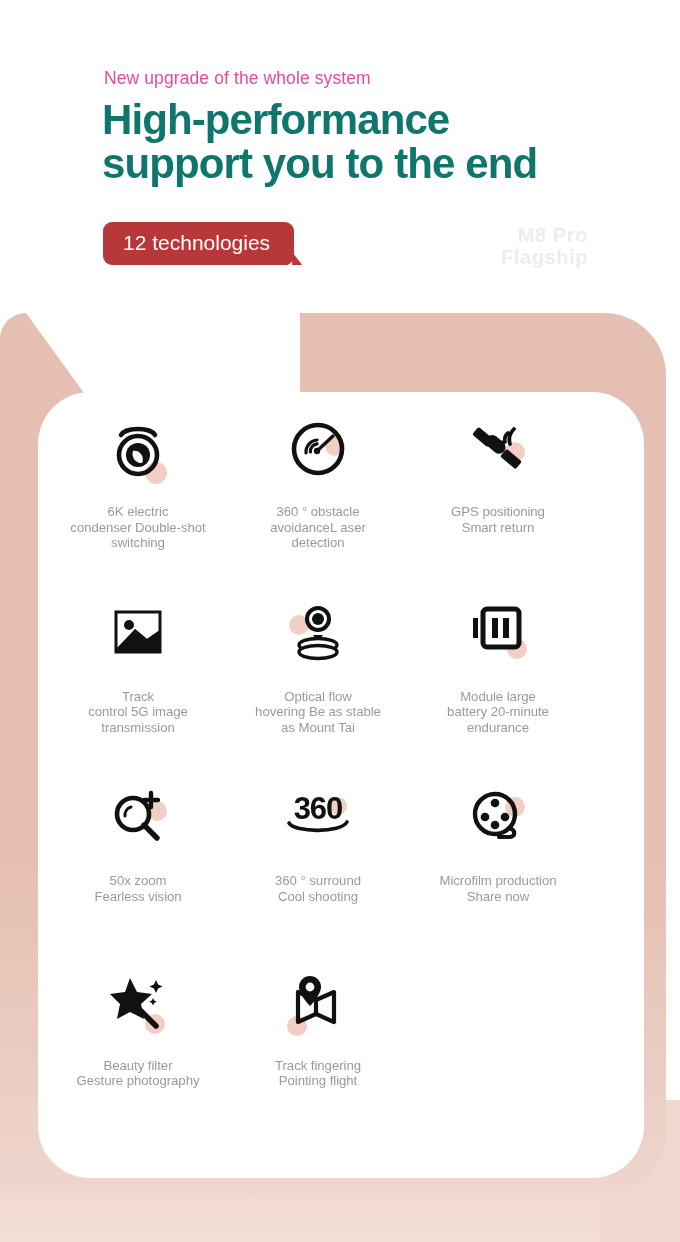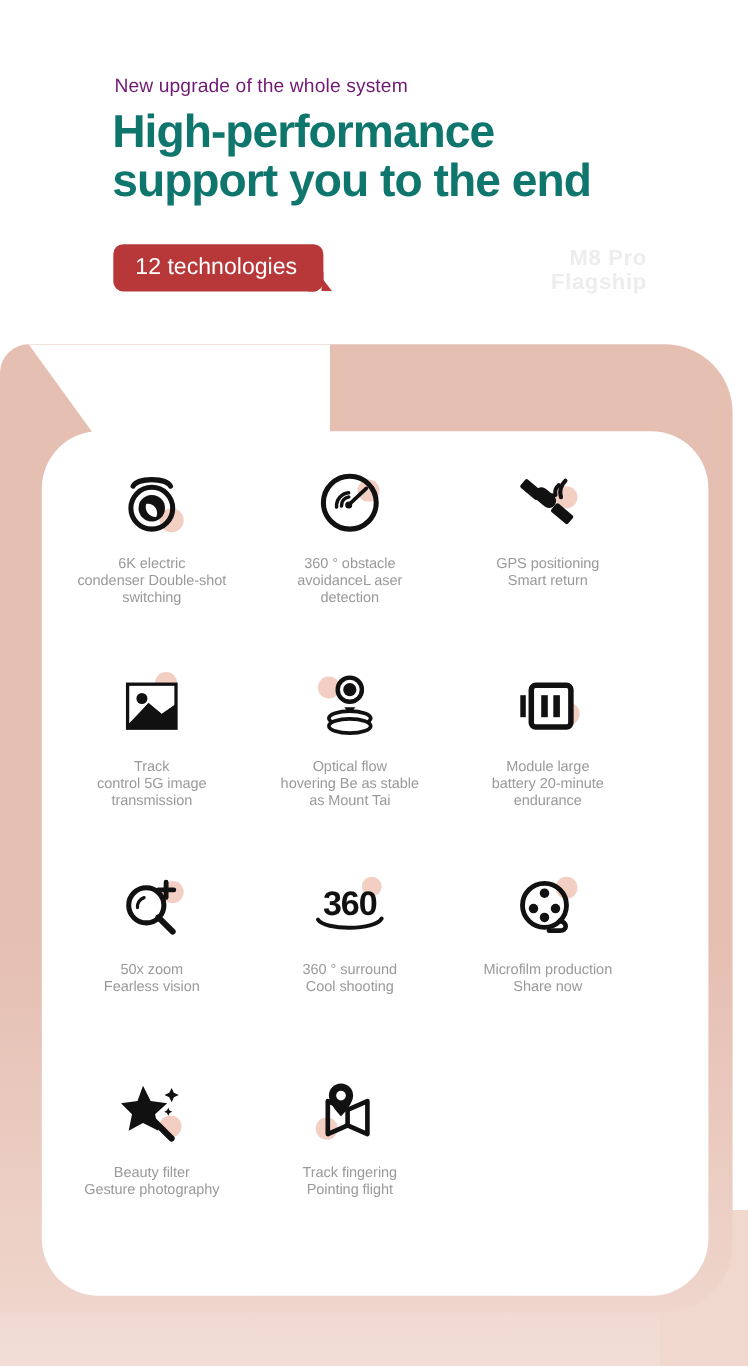--- a/index.html
+++ b/index.html
@@ -7,21 +7,21 @@
     width:680px;height:1242px;position:relative;overflow:hidden;
     background:#ffffff;
     font-family:"Liberation Sans","DejaVu Sans",sans-serif;
     -webkit-font-smoothing:antialiased;
   }
 
   
   .header{position:absolute;left:0;top:0;width:680px;height:310px;background:#ffffff;z-index:6;}
   .eyebrow{
     position:absolute;left:104px;top:68px;
-    font-size:17.5px;color:#701a75;letter-spacing:.1px;white-space:nowrap;
+    font-size:17.5px;color:#ec4899;letter-spacing:.1px;white-space:nowrap;
   }
   .title{
     position:absolute;left:102px;top:98px;width:520px;
     font-size:42px;line-height:44px;font-weight:bold;color:#0f766e;
     letter-spacing:-.9px;
   }
   .title .l2{display:block;}
 
   
   .badge-wrap{position:absolute;left:103px;top:222px;}
@@ -88,21 +88,21 @@
     z-index:5;
     display:grid;
     grid-template-columns:repeat(3,1fr);
     grid-template-rows:repeat(4,1fr);
     padding:28px 10px 20px 10px;
     box-sizing:border-box;
   }
   .cell{display:flex;flex-direction:column;align-items:center;}
   .icon-box{
     position:relative;width:86px;height:74px;
-    display:flex;align-items:center;justify-content:center;
+    display:flex;justify-content:center;
     margin-bottom:10px;
   }
   .icon-box svg{display:block;overflow:visible;}
   .dot{position:absolute;border-radius:50%;background:#F2CFC2;z-index:-1;}
   .caption{
     text-align:center;font-size:13.2px;line-height:15.5px;color:#9a9a9a;
     width:180px;letter-spacing:-.05px;
   }
 </style>
 </head>

